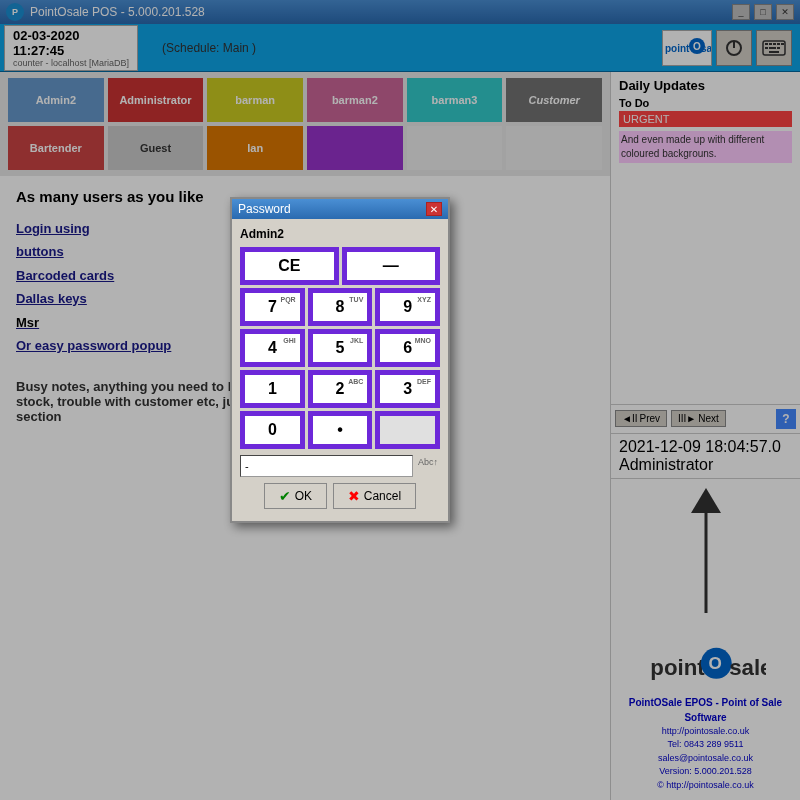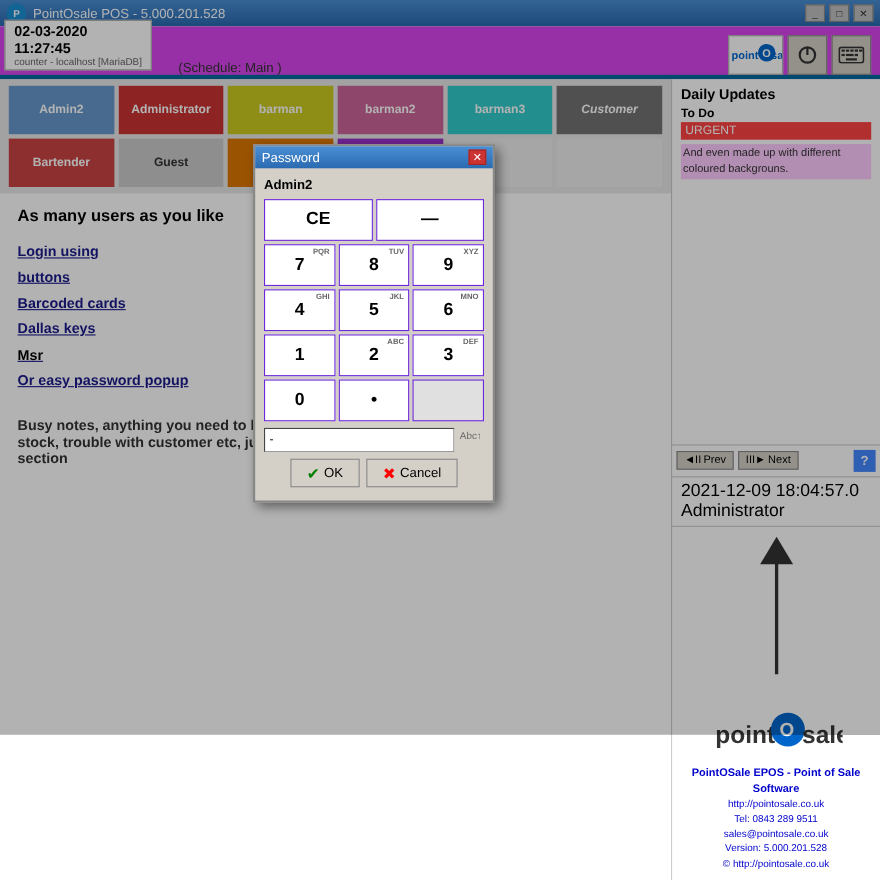--- a/index.html
+++ b/index.html
@@ -58,23 +58,23 @@
       width: 800px;
       height: 776px;
       background: white;
       display: flex;
       flex-direction: column;
     }
 
     
     #topbar {
       display: flex;
-      align-items: flex-end;
-      background: #d946ef;
-      border-bottom: 4px solid #0369a1;
+      align-items: center;
+      background: #0ea5e9;
+      border-bottom: 1px solid #0369a1;
       height: 48px;
     }
     #datetime-box {
       background: white;
       border: 1px solid #aaa;
       padding: 2px 8px;
       margin: 4px;
       font-size: 11px;
       min-width: 130px;
     }
@@ -286,21 +286,21 @@
     }
     #logo-footer .brand {
       font-weight: bold;
       font-size: 10px;
     }
 
     
     #modal-overlay {
       position: fixed;
       top: 0; left: 0;
-      width: 800px; height: 668px;
+      width: 800px; height: 800px;
       background: rgba(0,0,0,0.3);
       display: flex;
       align-items: center;
       justify-content: center;
       z-index: 100;
     }
     #password-dialog {
       background: #d4d0c8;
       border: 2px solid #888;
       width: 220px;
@@ -340,21 +340,21 @@
     }
     #numpad {
       display: grid;
       grid-template-columns: repeat(3, 1fr);
       gap: 3px;
       margin-bottom: 6px;
     }
     .numpad-btn {
       height: 38px;
       background: white;
-      border: 1px solid #6d28d9;
+      border: 5px solid #6d28d9;
       cursor: pointer;
       font-size: 14px;
       font-weight: bold;
       display: flex;
       flex-direction: column;
       align-items: center;
       justify-content: center;
       position: relative;
     }
     .numpad-btn .main-digit {

